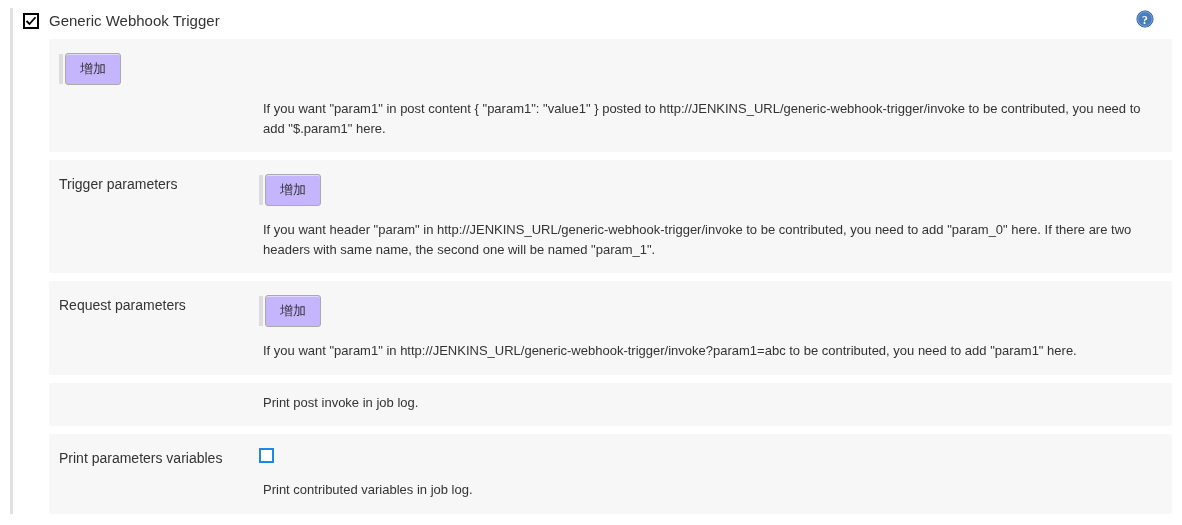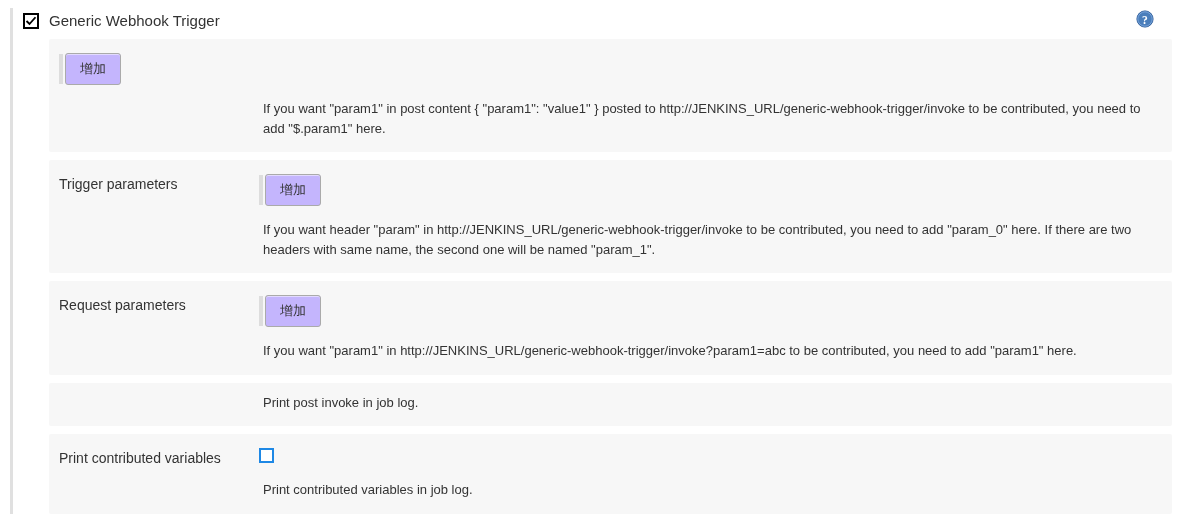--- a/index.html
+++ b/index.html
@@ -174,21 +174,21 @@
     </div>
     <div class="param-desc">If you want "param1" in http://JENKINS_URL/generic-webhook-trigger/invoke?param1=abc to be contributed, you need to add "param1" here.</div>
   </div>
 
   <div class="param-block">
     <div class="param-desc">Print post invoke in job log.</div>
   </div>
 
   <div class="param-block">
     <div class="param-row">
-      <div class="param-label">Print contributed variables</div>
+      <div class="param-label">Print parameters variables</div>
       <div class="param-control-area">
         <span class="checkbox-box highlight"></span>
       </div>
     </div>
     <div class="param-desc">Print contributed variables in job log.</div>
   </div>
 
 </div>
 
 </body></html>

